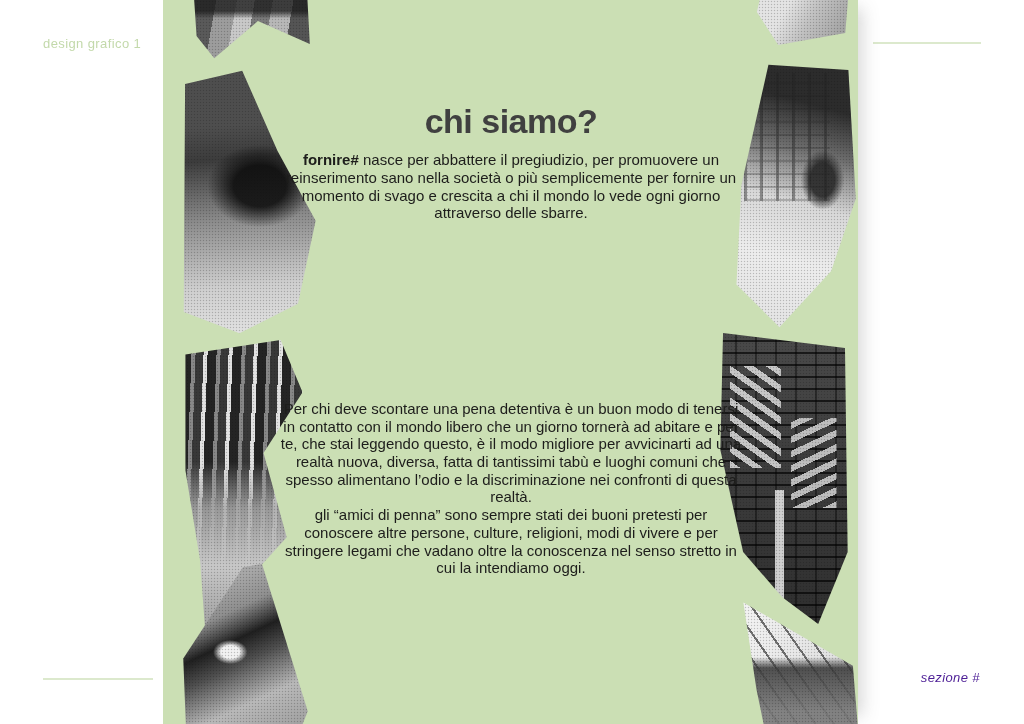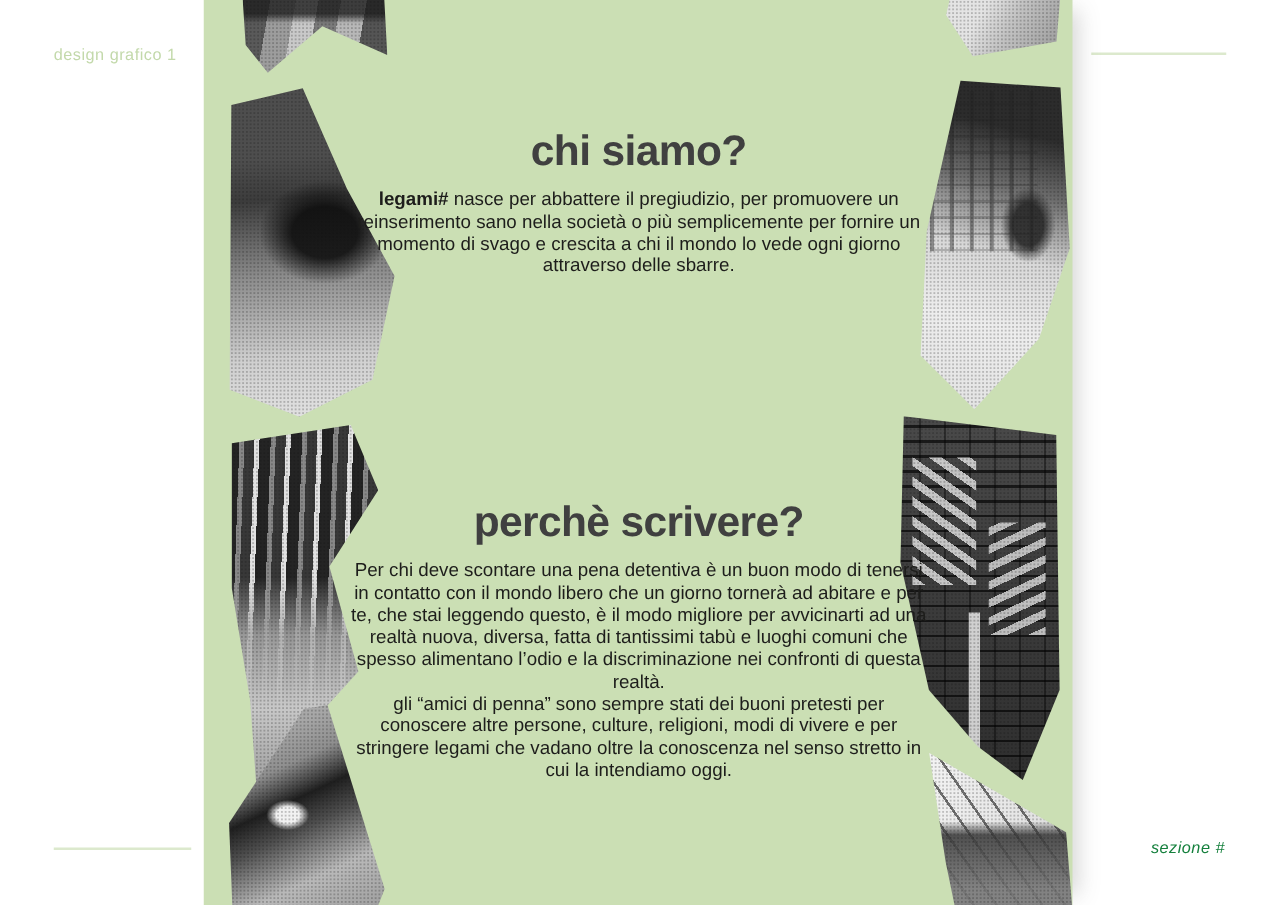--- a/index.html
+++ b/index.html
@@ -4,21 +4,21 @@
 <style>
   * { margin:0; padding:0; box-sizing:border-box;text-align:center; }
   html,body { background:#ffffff; }
   .canvas {
     position:relative; width:1024px; height:724px; background:#ffffff;
     overflow:hidden; font-family:"Liberation Sans", sans-serif;
   }
   
   .corner-label { position:absolute; font-size:13px; color:#c3d9ab; letter-spacing:.4px; }
   .label-top-left { left:43px; top:36px; }
-  .label-bottom-right { right:44px; top:670px; font-style:italic; color:#15803d; }
+  .label-bottom-right { right:44px; top:670px; font-style:italic; color:#4c1d95; }
   .rule { position:absolute; height:2px; background:#dce9cd; }
   .rule-top-right { left:873px; top:42px; width:108px; }
   .rule-bottom-left { left:43px; top:678px; width:110px; }
 
   
   .green-panel {
     position:absolute; left:163px; top:0; width:695px; height:724px;
     background:#cbdfb4;
     box-shadow: 12px 0 16px -8px rgba(90,90,90,.25);
   }
@@ -136,22 +136,21 @@
   <div class="photo photo-eye"></div>
   <div class="photo photo-bars"></div>
   <div class="photo photo-tear"></div>
   <div class="photo photo-scrap"></div>
   <div class="photo photo-man"></div>
   <div class="photo photo-brick"></div>
   <div class="photo photo-greenhouse"></div>
 
   <div class="section section-who">
     <h1>chi siamo?</h1>
-    <p><strong>legami#</strong><span> nasce per abbattere il pregiudizio, per promuovere un reinserimento sano nella società o più semplicemente per fornire un momento di svago e crescita a chi il mondo lo vede ogni giorno attraverso delle sbarre.</span></p>
+    <p><strong>fornire#</strong><span> nasce per abbattere il pregiudizio, per promuovere un reinserimento sano nella società o più semplicemente per fornire un momento di svago e crescita a chi il mondo lo vede ogni giorno attraverso delle sbarre.</span></p>
   </div>
 
   <div class="section section-why">
-    <h1>perchè scrivere?</h1>
     <p>Per chi deve scontare una pena detentiva è un buon modo di tenersi in contatto con il mondo libero che un giorno tornerà ad abitare e per te, che stai leggendo questo, è il modo migliore per avvicinarti ad una realtà nuova, diversa, fatta di tantissimi tabù e luoghi comuni che spesso alimentano l’odio e la discriminazione nei confronti di questa realtà.</p>
     <p>gli “amici di penna” sono sempre stati dei buoni pretesti per conoscere altre persone, culture, religioni, modi di vivere e per stringere legami che vadano oltre la conoscenza nel senso stretto in cui la intendiamo oggi.</p>
   </div>
 
 </div>
 
 </body></html>

